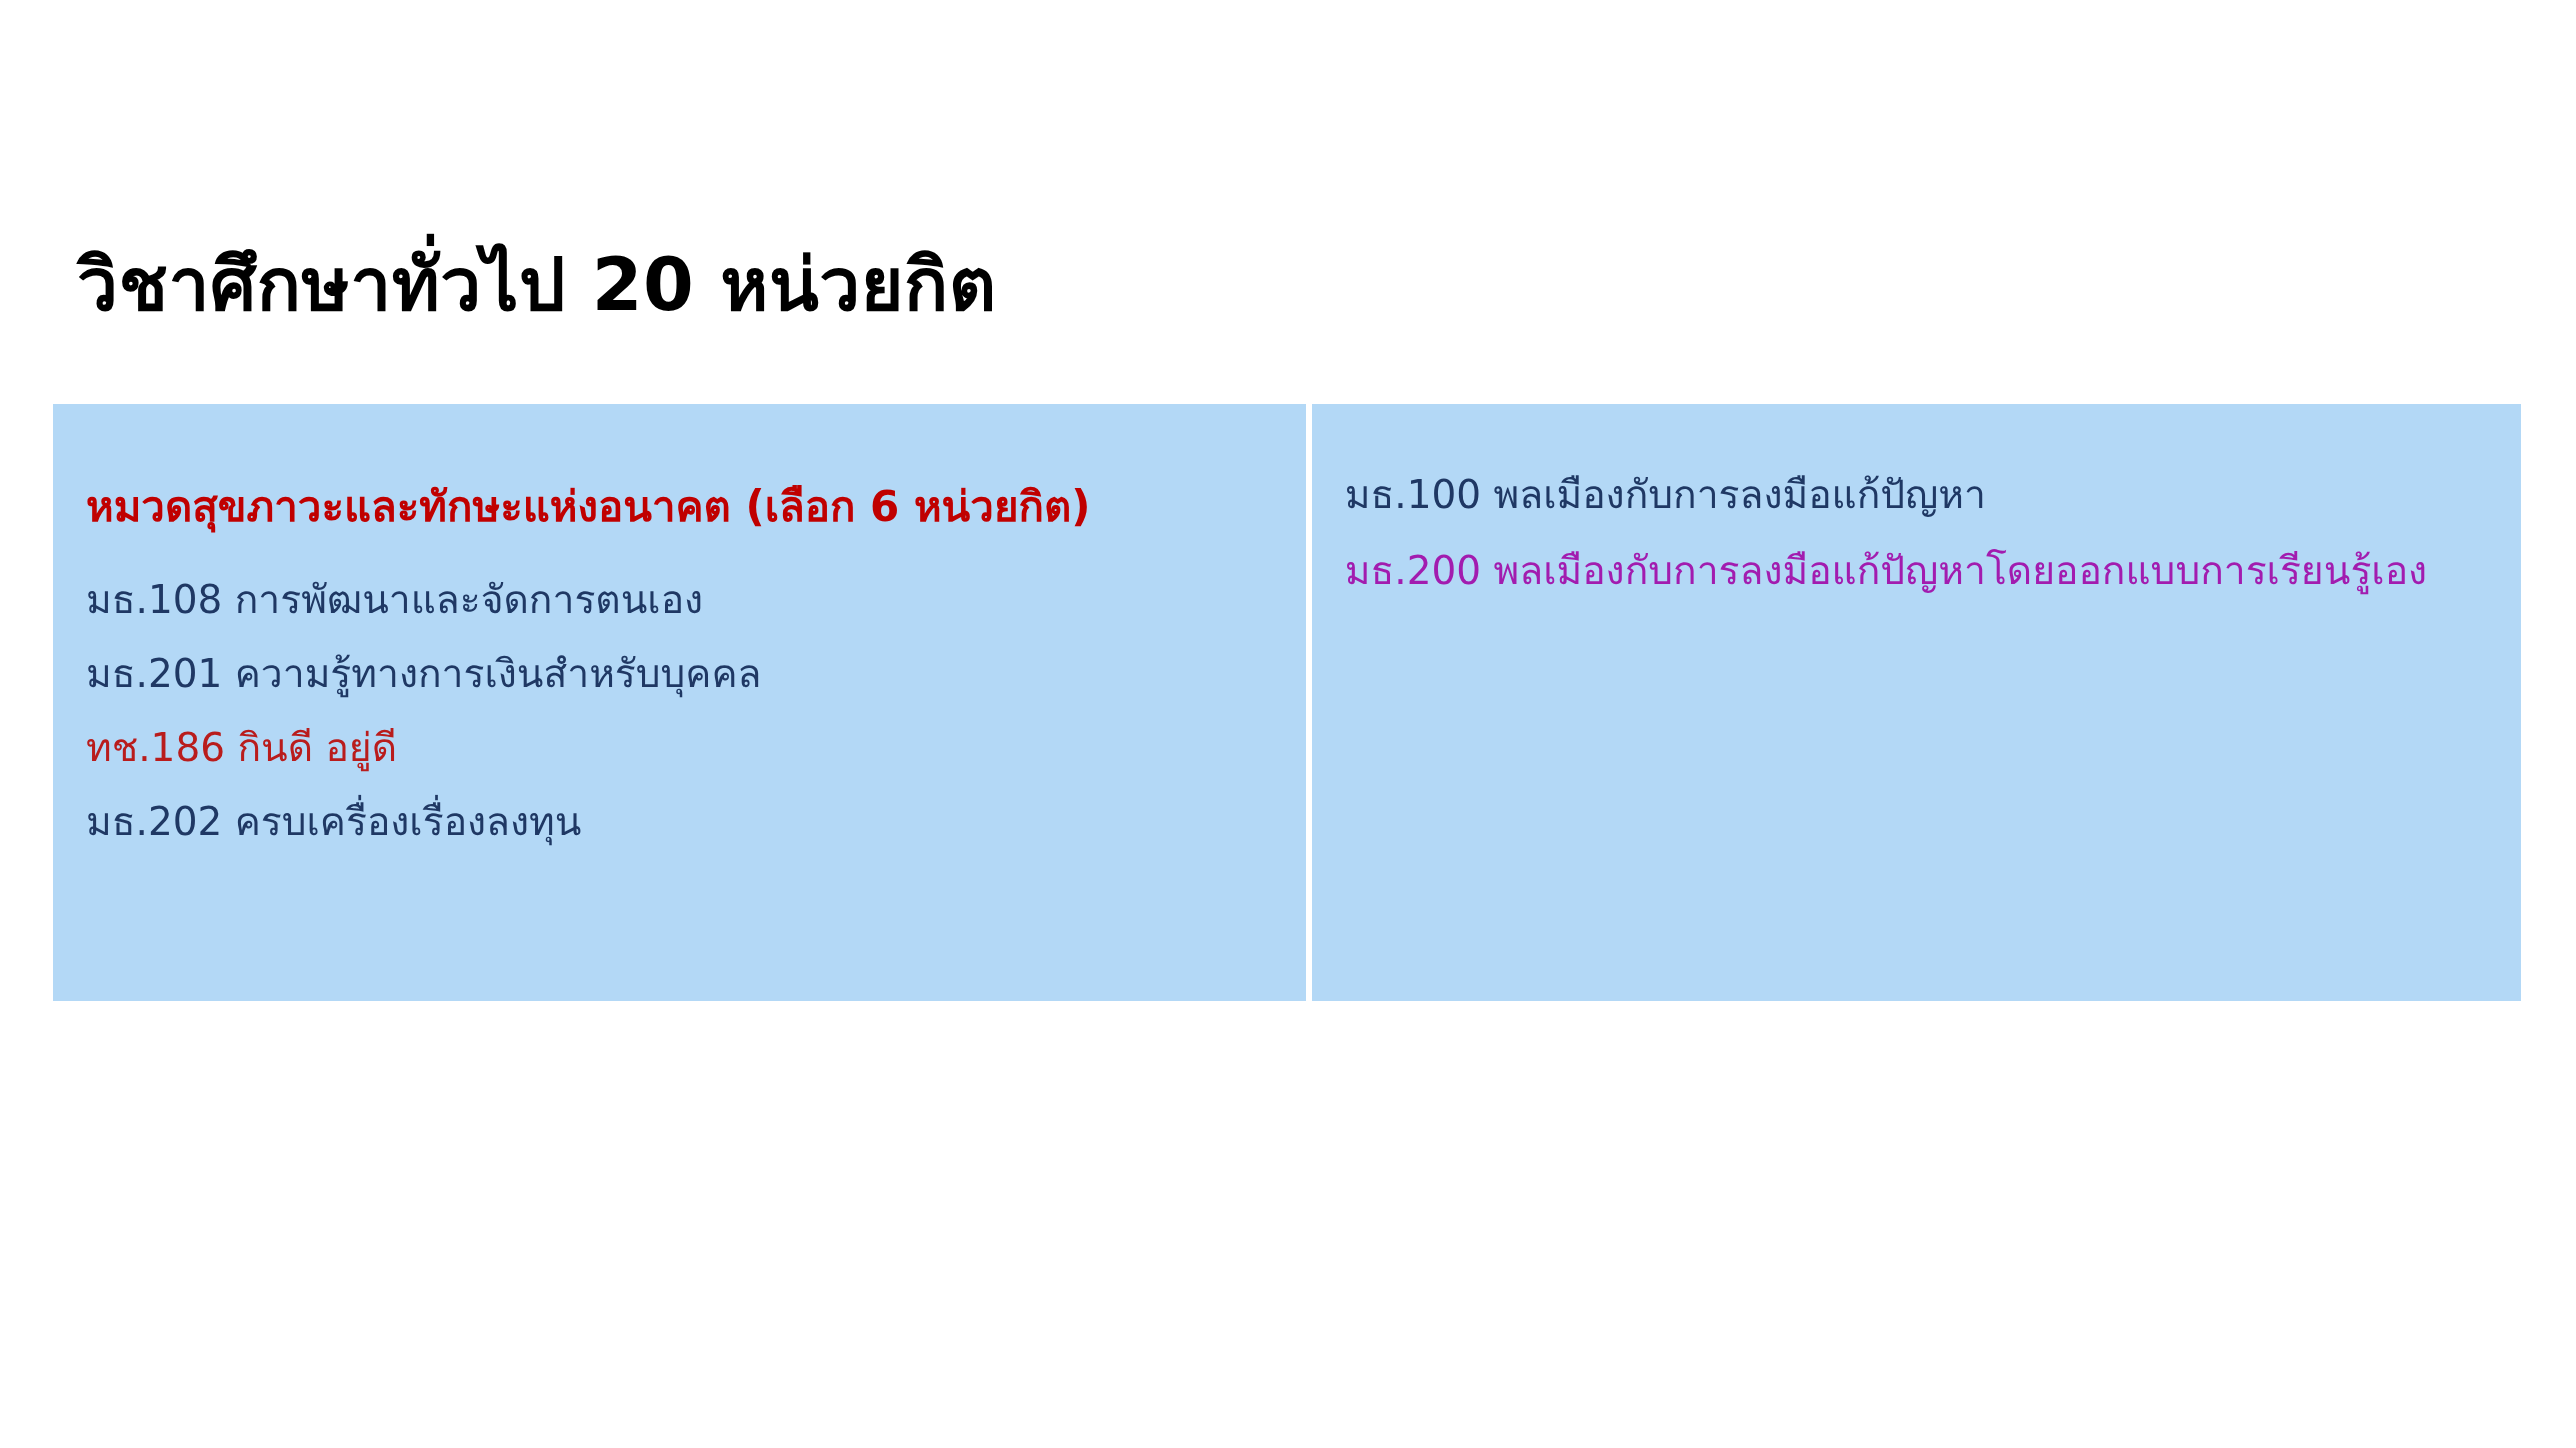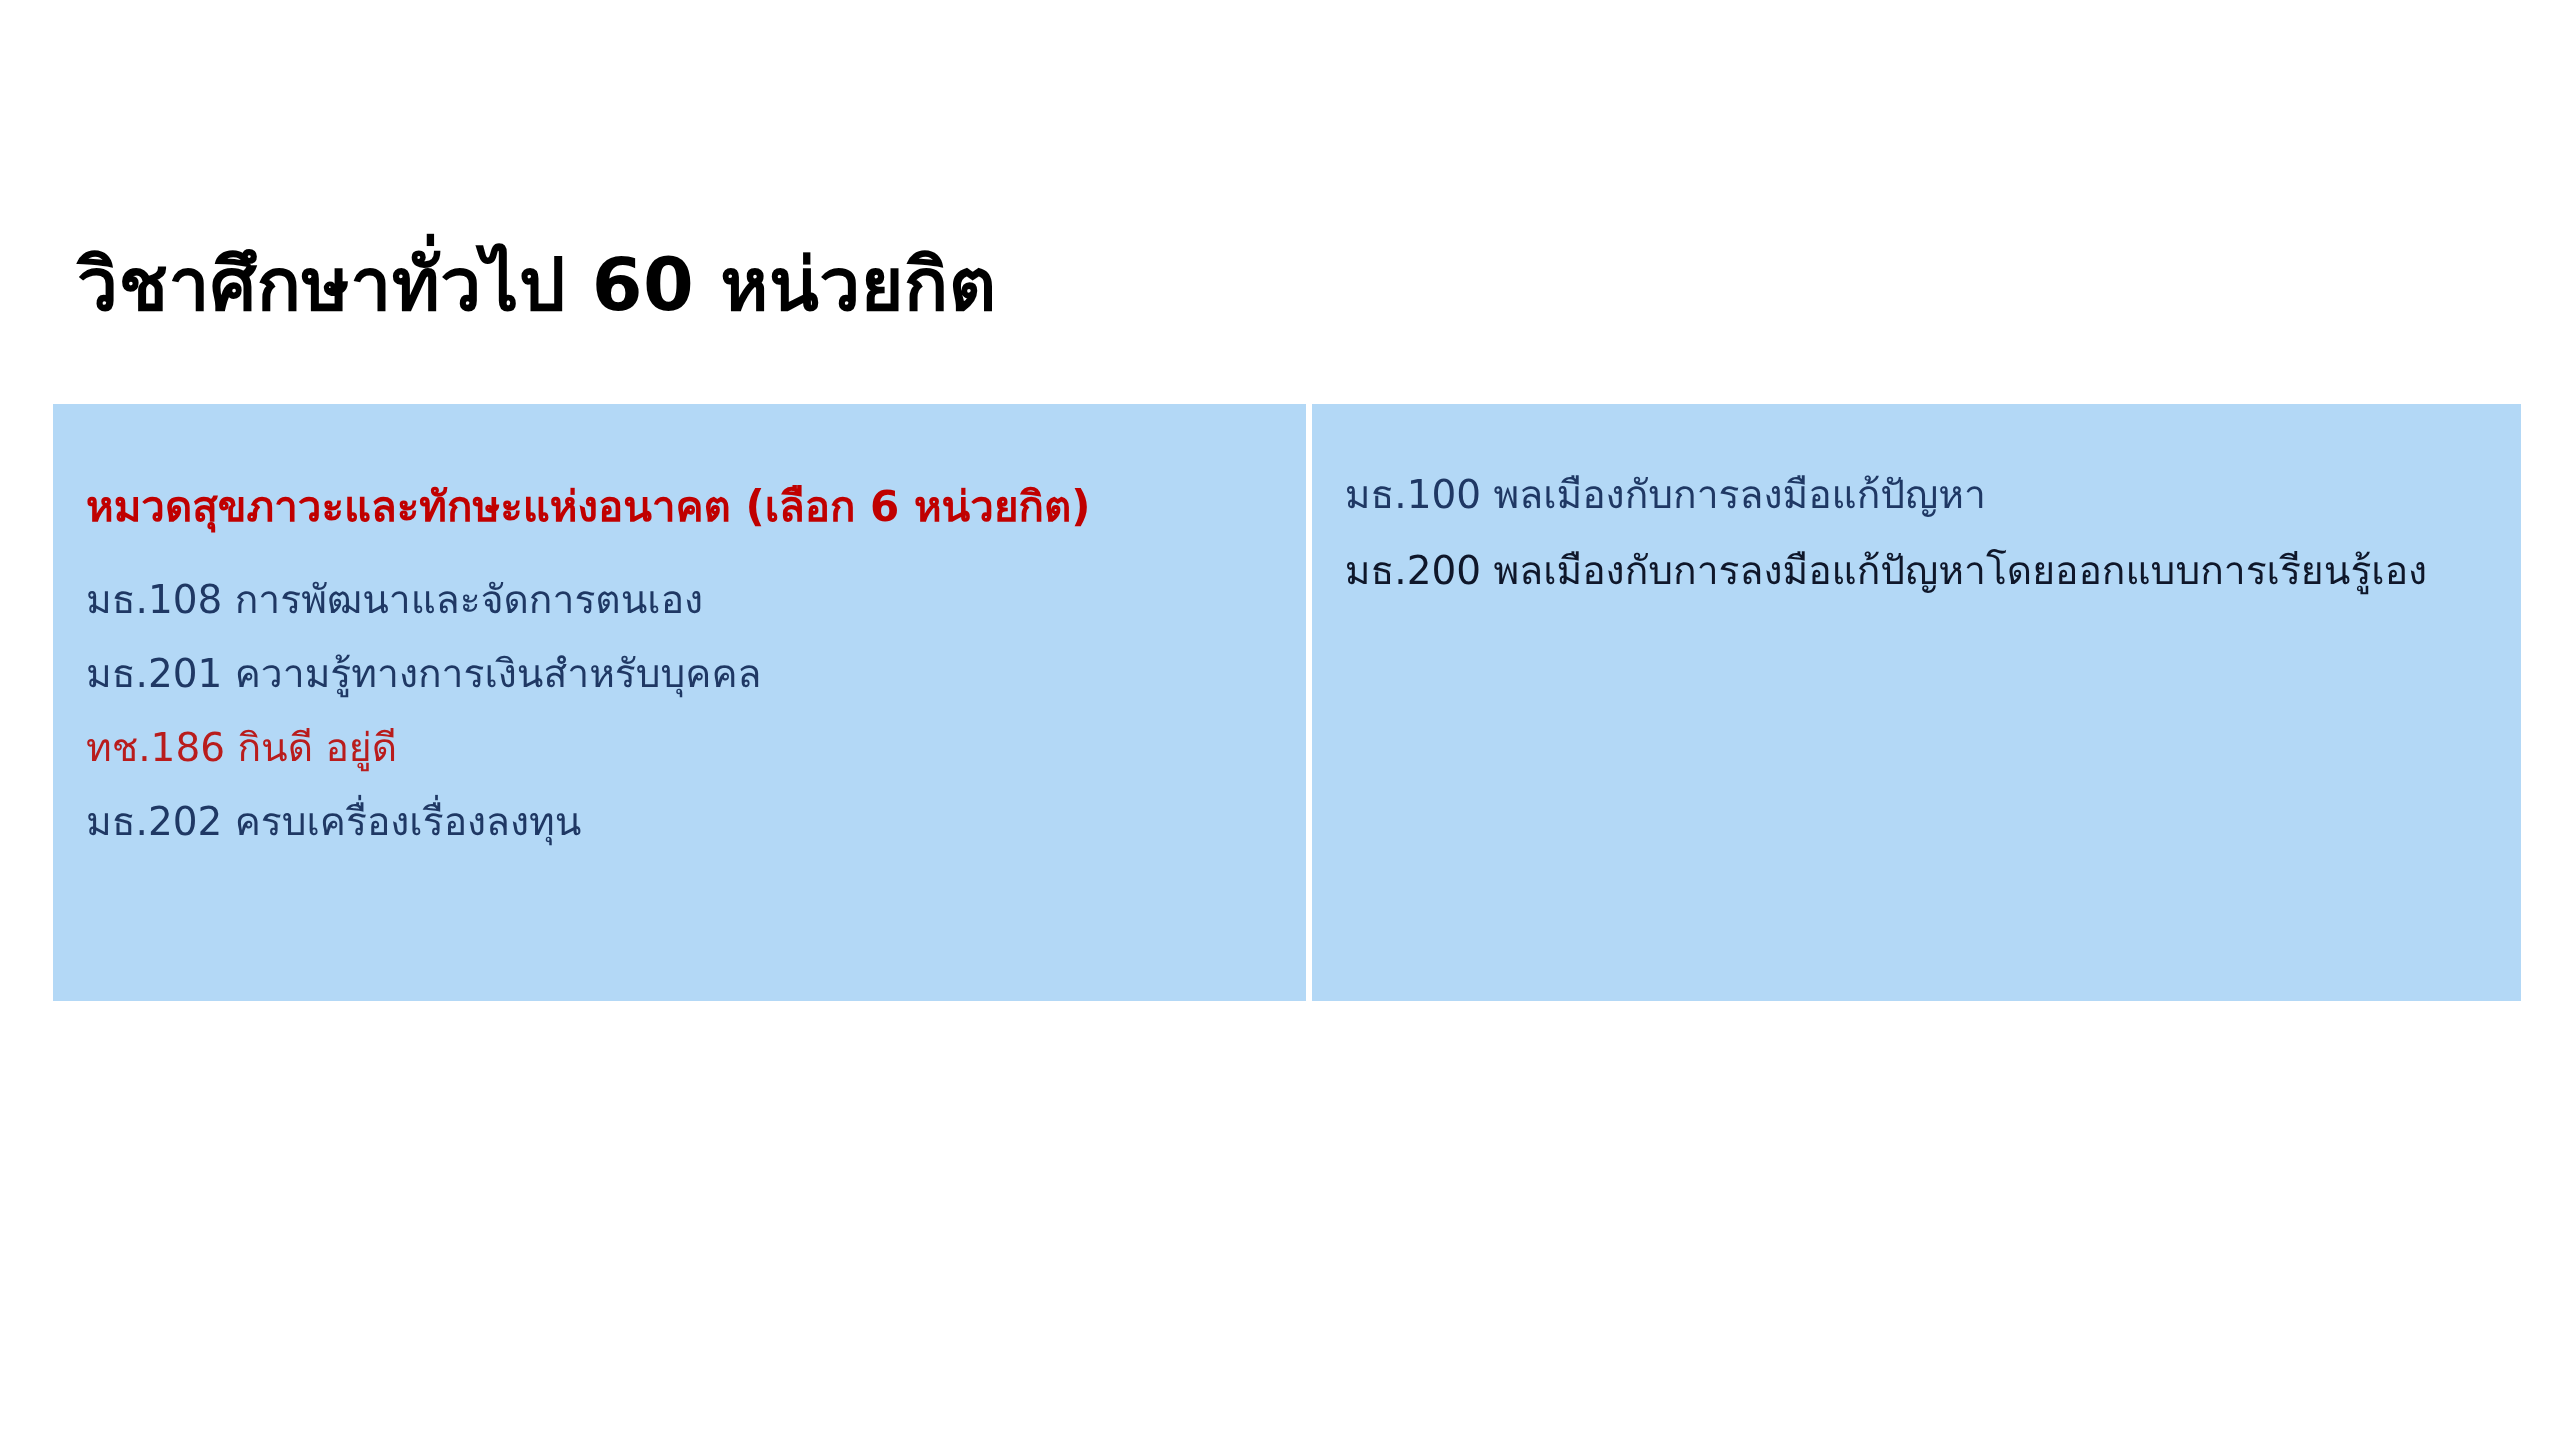--- a/index.html
+++ b/index.html
@@ -89,38 +89,38 @@
 
   .panel-right .course-item { margin-bottom: 37px; }
 
   .course-item:last-child { margin-bottom: 0; }
 </style>
 </head>
 <body>
 
 <div id="slide" style="background: rgb(255, 255, 255);">
 
-  <h1 class="slide-title">วิชาศึกษาทั่วไป 60 หน่วยกิต</h1>
+  <h1 class="slide-title">วิชาศึกษาทั่วไป 20 หน่วยกิต</h1>
 
   <div class="panel-board">
 
     <section class="panel panel-left" style="background: rgb(179, 216, 246); gap: 25px;">
       <h2 class="panel-heading" style="color: rgb(192, 0, 0);">หมวดสุขภาวะและทักษะแห่งอนาคต (เลือก 6 หน่วยกิต)</h2>
       <ul class="course-list">
         <li class="course-item" style="color: rgb(31, 56, 100);">มธ.108 การพัฒนาและจัดการตนเอง</li>
         <li class="course-item" style="color: rgb(31, 56, 100);">มธ.201 ความรู้ทางการเงินสำหรับบุคคล</li>
         <li class="course-item" style="color: #b91c1c;">ทช.186 กินดี อยู่ดี</li>
         <li class="course-item" style="color: rgb(31, 56, 100);">มธ.202 ครบเครื่องเรื่องลงทุน</li>
       </ul>
     </section>
 
     <div class="panel-divider" style="background: rgb(255, 255, 255);"></div>
 
     <section class="panel panel-right" style="background: rgb(179, 216, 246);">
       <ul class="course-list">
         <li class="course-item" style="color: rgb(31, 56, 100);">มธ.100 พลเมืองกับการลงมือแก้ปัญหา</li>
-        <li class="course-item" style="color: #0f172a; margin-top: 31px;">มธ.200 พลเมืองกับการลงมือแก้ปัญหาโดยออกแบบการเรียนรู้เอง</li>
+        <li class="course-item" style="color: #a21caf; margin-top: 31px;">มธ.200 พลเมืองกับการลงมือแก้ปัญหาโดยออกแบบการเรียนรู้เอง</li>
       </ul>
     </section>
 
   </div>
 </div>
 
 
 </body></html>

